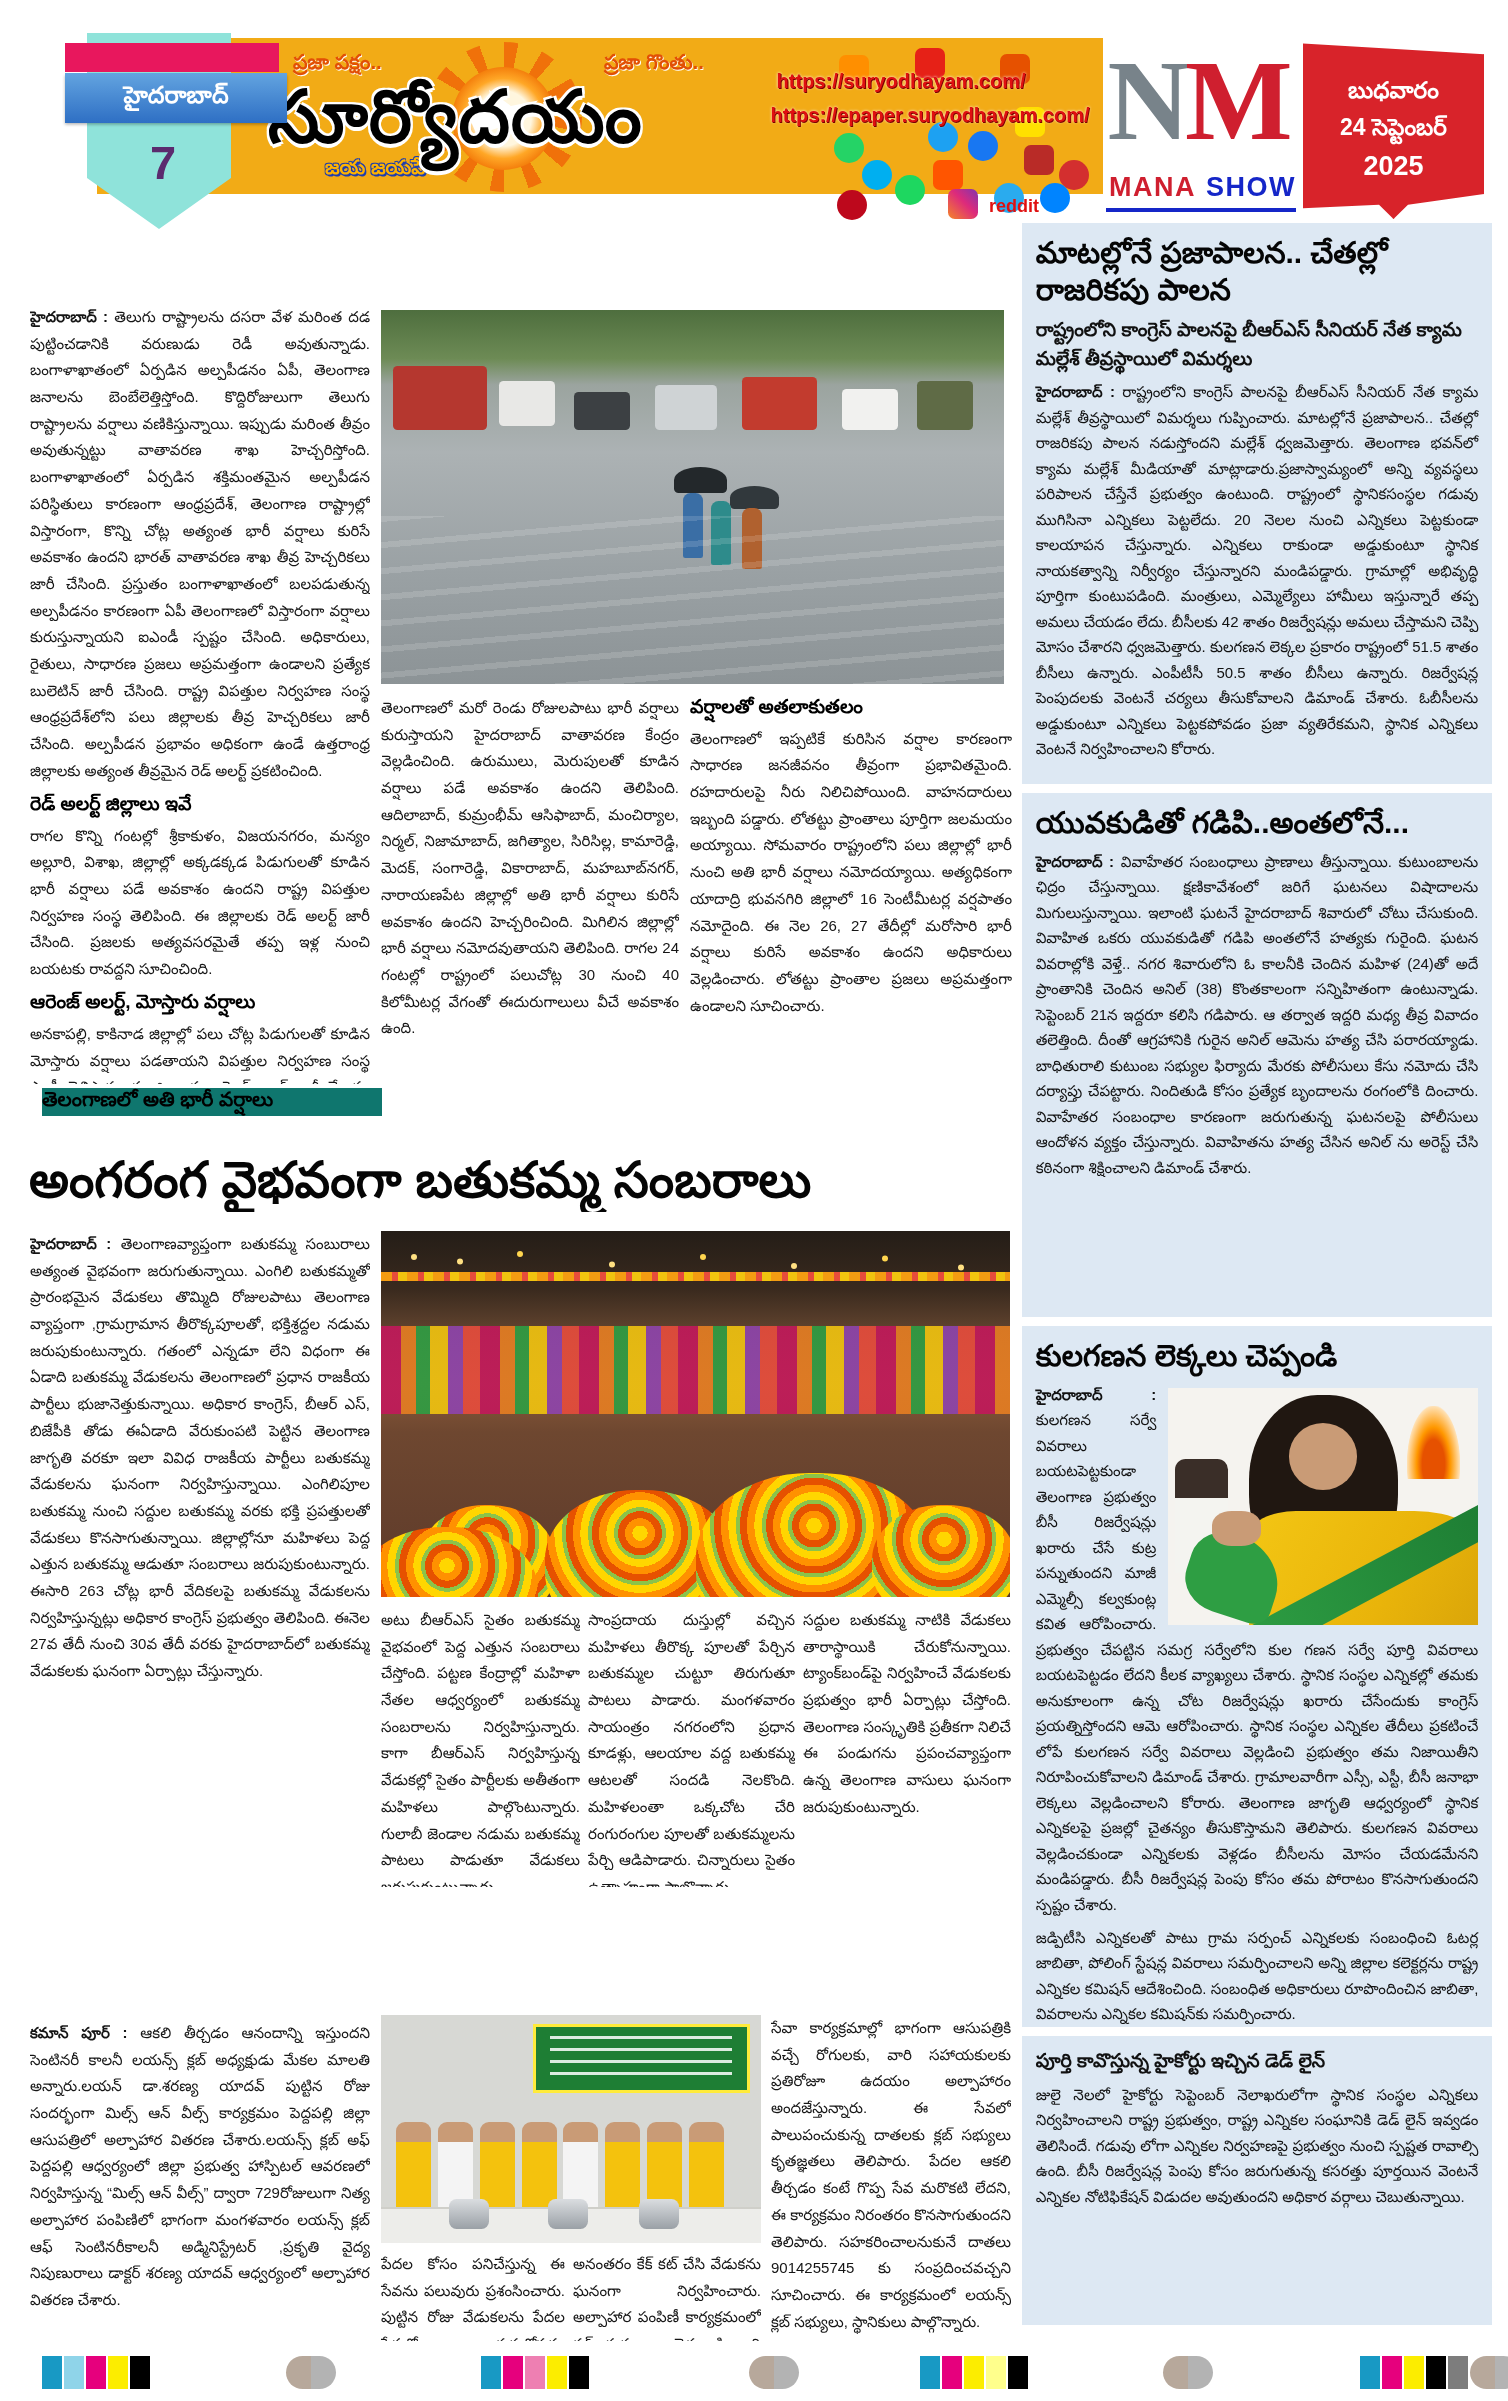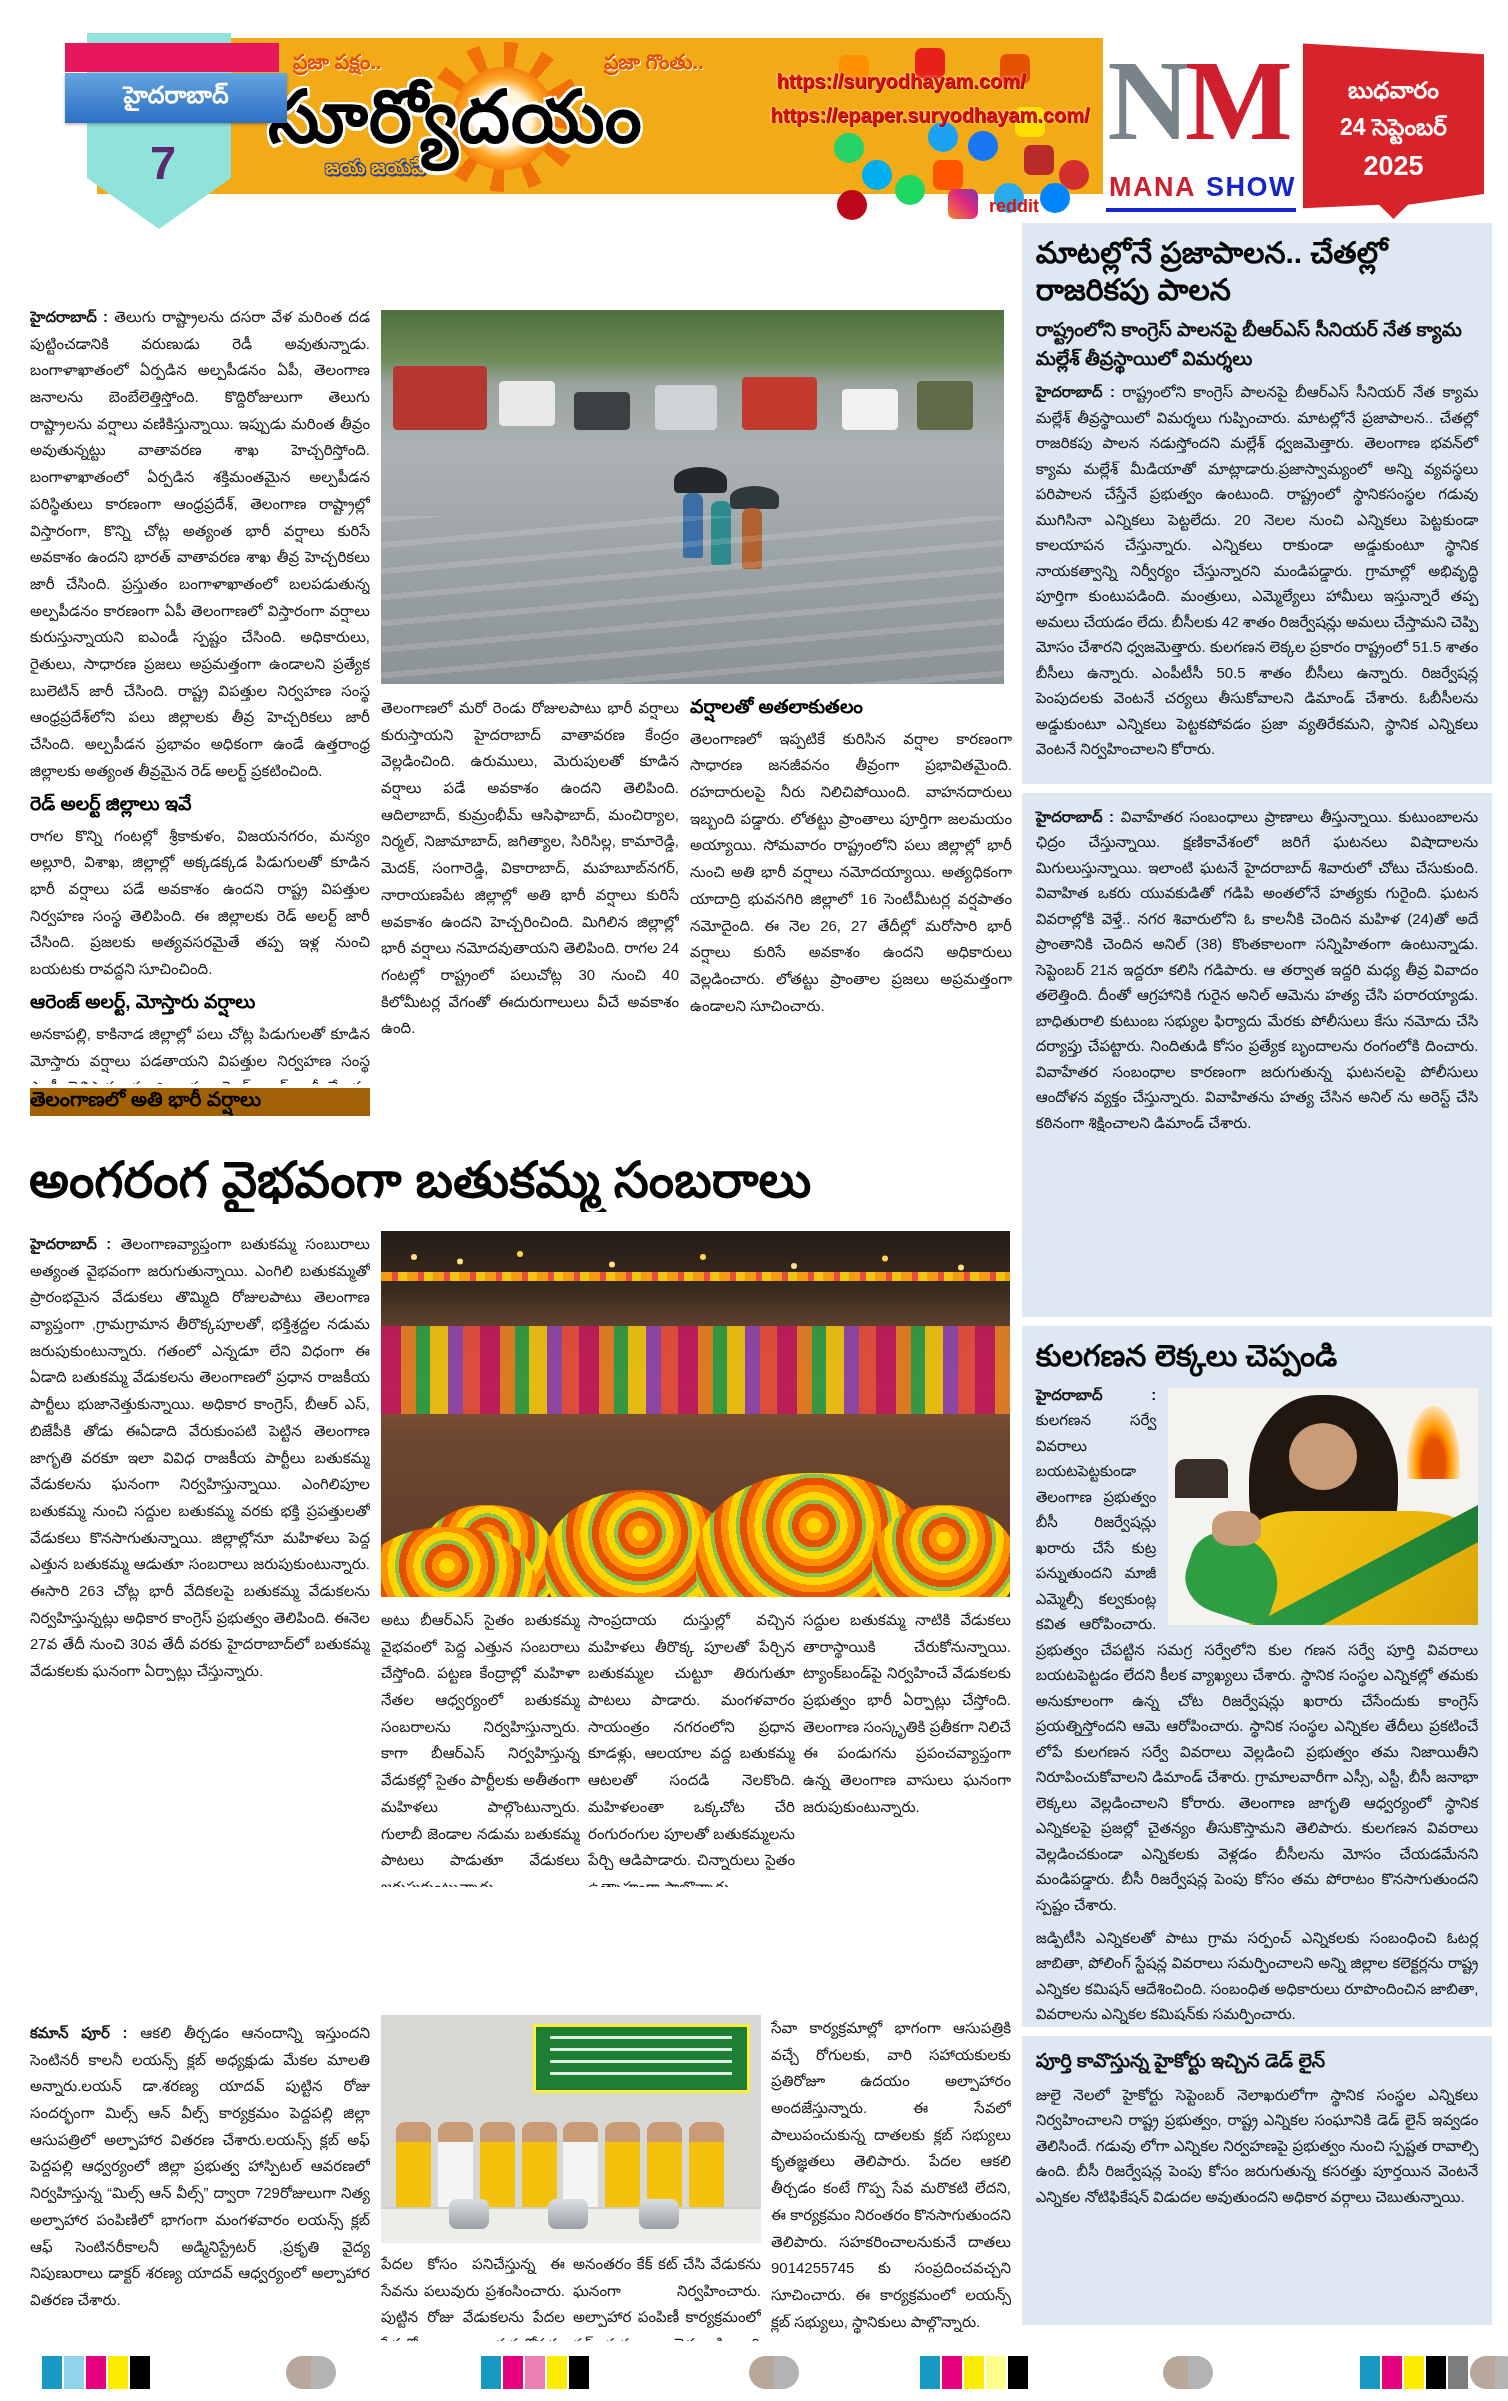--- a/index.html
+++ b/index.html
@@ -44,21 +44,21 @@
     clip-path:polygon(0 2%,100% 8%,100% 86%,58% 92%,50% 100%,42% 92%,0 94%);
     display:flex;flex-direction:column;align-items:center;justify-content:center;gap:4.6px;
     color:#fff;font-weight:bold;box-shadow:3px 3px 0 rgba(150,40,20,.5);}
   .flag .d1{font-size:23px;} .flag .d2{font-size:23px;} .flag .d3{font-size:27px;}
   
   .hl{position:absolute;left:29px;width:982px;font-size:50px;line-height:1.25;font-weight:800;color:#050505;
       white-space:nowrap;overflow:hidden;}
   .col{position:absolute;overflow:hidden;text-align:justify;font-size:15px;line-height:1.78;color:#151515;}
   .col p{margin:0 0 4.6px;}
   .sh{font-weight:bold;font-size:19px;line-height:1.3;margin:7.6px 0 6px;color:#000;}
-  .sh-abs{position:absolute;font-weight:bold;font-size:20px;color:#000;background:#a16207;}
+  .sh-abs{position:absolute;font-weight:bold;font-size:20px;color:#000;background:#0f766e;margin-left:12px;}
   b.dl{font-weight:bold;}
   
   .rail{position:absolute;left:1022px;top:223px;width:470px;height:2124px;}
   .rs{background:#DDE8F3;padding:10.6px 13.7px;margin-bottom:9px;overflow:hidden;box-sizing:border-box;}
   .rs h2{margin:0 0 7.6px;font-size:30px;line-height:1.25;font-weight:800;color:#050505;}
   .rs .deck{font-weight:bold;font-size:19px;line-height:1.5;margin-bottom:6px;color:#111;}
   .rs .bd{font-size:15px;line-height:1.7;text-align:justify;margin:0 0 7.6px;}
   .rs .sh2{font-weight:bold;font-size:19px;margin:3px 0 6px;}
   
   .ph{position:absolute;overflow:hidden;background:#999;}
@@ -257,20 +257,21 @@
 
   <div class="rail">
 
     <section class="rs" style="height:561px;">
       <h2>మాటల్లోనే ప్రజాపాలన.. చేతల్లో రాజరికపు పాలన</h2>
       <div class="deck">రాష్ట్రంలోని కాంగ్రెస్ పాలనపై బీఆర్ఎస్ సీనియర్ నేత క్యామ మల్లేశ్ తీవ్రస్థాయిలో విమర్శలు</div>
       <p class="bd"><b class="dl">హైదరాబాద్ :</b> <span>రాష్ట్రంలోని కాంగ్రెస్ పాలనపై బీఆర్ఎస్ సీనియర్ నేత క్యామ మల్లేశ్ తీవ్రస్థాయిలో విమర్శలు గుప్పించారు. మాటల్లోనే ప్రజాపాలన.. చేతల్లో రాజరికపు పాలన నడుస్తోందని మల్లేశ్ ధ్వజమెత్తారు. తెలంగాణ భవన్‌లో క్యామ మల్లేశ్ మీడియాతో మాట్లాడారు.ప్రజాస్వామ్యంలో అన్ని వ్యవస్థలు పరిపాలన చేస్తేనే ప్రభుత్వం ఉంటుంది. రాష్ట్రంలో స్థానికసంస్థల గడువు ముగిసినా ఎన్నికలు పెట్టలేదు. 20 నెలల నుంచి ఎన్నికలు పెట్టకుండా కాలయాపన చేస్తున్నారు. ఎన్నికలు రాకుండా అడ్డుకుంటూ స్థానిక నాయకత్వాన్ని నిర్వీర్యం చేస్తున్నారని మండిపడ్డారు. గ్రామాల్లో అభివృద్ధి పూర్తిగా కుంటుపడింది. మంత్రులు, ఎమ్మెల్యేలు హామీలు ఇస్తున్నారే తప్ప అమలు చేయడం లేదు. బీసీలకు 42 శాతం రిజర్వేషన్లు అమలు చేస్తామని చెప్పి మోసం చేశారని ధ్వజమెత్తారు. కులగణన లెక్కల ప్రకారం రాష్ట్రంలో 51.5 శాతం బీసీలు ఉన్నారు. ఎంపీటీసీ 50.5 శాతం బీసీలు ఉన్నారు. రిజర్వేషన్ల పెంపుదలకు వెంటనే చర్యలు తీసుకోవాలని డిమాండ్ చేశారు. ఓబీసీలను అడ్డుకుంటూ ఎన్నికలు పెట్టకపోవడం ప్రజా వ్యతిరేకమని, స్థానిక ఎన్నికలు వెంటనే నిర్వహించాలని కోరారు.</span></p>
     </section>
 
     <section class="rs" style="height:524px;">
+      <h2>యువకుడితో గడిపి..అంతలోనే...</h2>
       <p class="bd"><b class="dl">హైదరాబాద్ :</b> <span>వివాహేతర సంబంధాలు ప్రాణాలు తీస్తున్నాయి. కుటుంబాలను ఛిద్రం చేస్తున్నాయి. క్షణికావేశంలో జరిగే ఘటనలు విషాదాలను మిగులుస్తున్నాయి. ఇలాంటి ఘటనే హైదరాబాద్ శివారులో చోటు చేసుకుంది. వివాహిత ఒకరు యువకుడితో గడిపి అంతలోనే హత్యకు గురైంది. ఘటన వివరాల్లోకి వెళ్తే.. నగర శివారులోని ఓ కాలనీకి చెందిన మహిళ (24)తో అదే ప్రాంతానికి చెందిన అనిల్ (38) కొంతకాలంగా సన్నిహితంగా ఉంటున్నాడు. సెప్టెంబర్ 21న ఇద్దరూ కలిసి గడిపారు. ఆ తర్వాత ఇద్దరి మధ్య తీవ్ర వివాదం తలెత్తింది. దీంతో ఆగ్రహానికి గురైన అనిల్ ఆమెను హత్య చేసి పరారయ్యాడు. బాధితురాలి కుటుంబ సభ్యుల ఫిర్యాదు మేరకు పోలీసులు కేసు నమోదు చేసి దర్యాప్తు చేపట్టారు. నిందితుడి కోసం ప్రత్యేక బృందాలను రంగంలోకి దించారు. వివాహేతర సంబంధాల కారణంగా జరుగుతున్న ఘటనలపై పోలీసులు ఆందోళన వ్యక్తం చేస్తున్నారు. వివాహితను హత్య చేసిన అనిల్ ను అరెస్ట్ చేసి కఠినంగా శిక్షించాలని డిమాండ్ చేశారు.</span></p>
     </section>
 
     <section class="rs" style="height:701px;">
       <h2>కులగణన లెక్కలు చెప్పండి</h2>
       <p class="bd">
         <span class="kav">
           <span class="diya"></span>
           <span class="man"></span>
           <span class="hair"></span>

